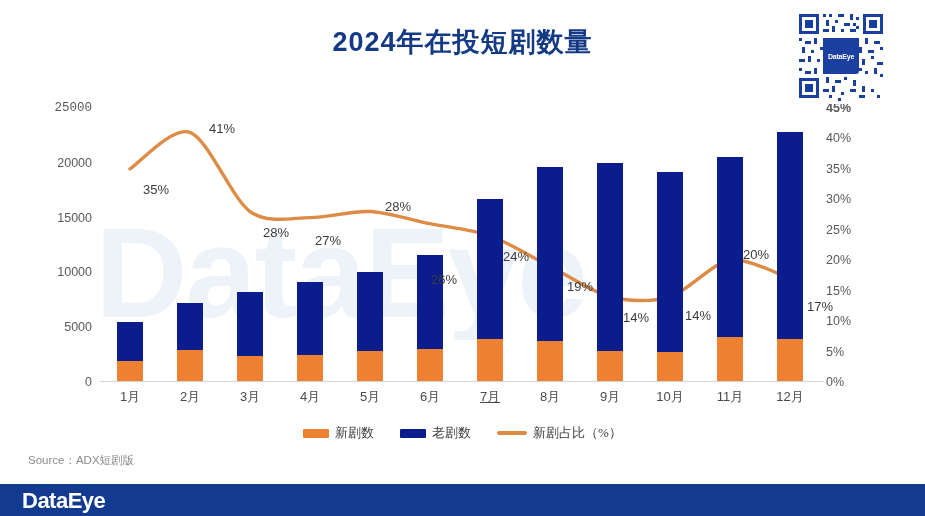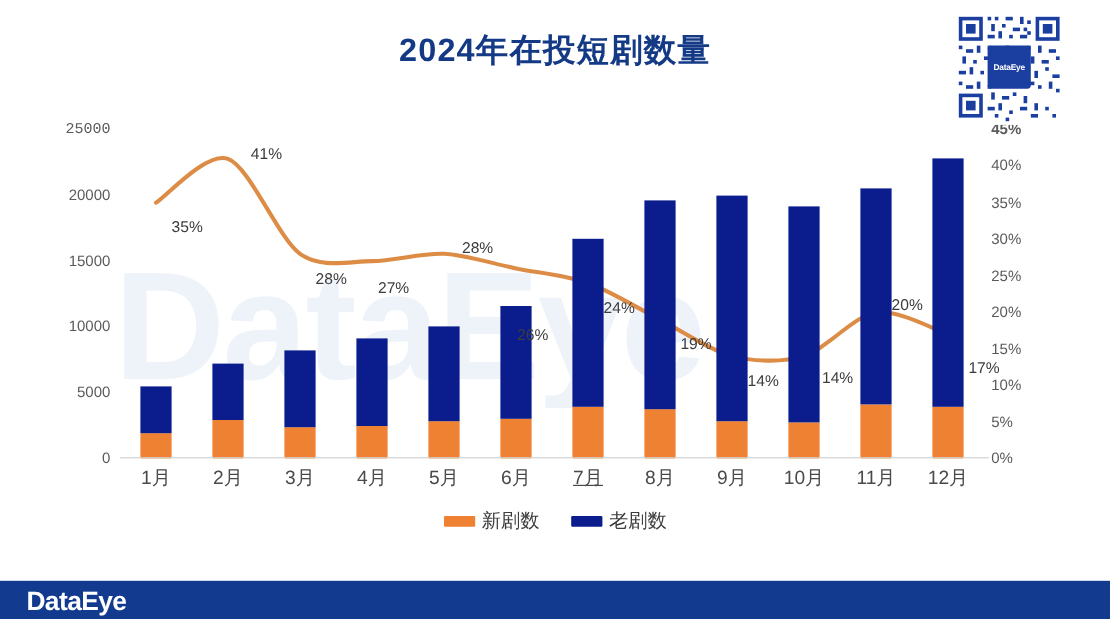--- a/index.html
+++ b/index.html
@@ -90,35 +90,35 @@
     transform:translate(-50%,-50%);
     z-index:6;
   }
 
   
   #xlabels{
     position:absolute;left:100px;top:388px;width:720px;height:22px;z-index:3;
   }
   .xlab{
     position:absolute;top:0;
-    font-size:16px;color:#4a4a4a;
+    font-size:13px;color:#4a4a4a;
     transform:translateX(-50%);
     white-space:nowrap;
   }
 
   
   #legend{
     position:absolute;left:0;top:424px;width:925px;
     display:flex;justify-content:center;align-items:center;gap:26px;
     z-index:4;
   }
   .leg-item{display:flex;align-items:center;gap:6px;}
   .leg-swatch{width:26px;height:9px;border-radius:1px;}
   .leg-line{width:30px;height:4px;border-radius:2px;}
-  .leg-text{font-size:16px;color:#3c3c3c;white-space:nowrap;font-family:Liberation Serif, serif;}
+  .leg-text{font-size:13px;color:#3c3c3c;white-space:nowrap;font-family:Liberation Serif, serif;}
 
   
   #footer{
     position:absolute;left:28px;top:452px;z-index:4;
     font-size:11.5px;color:#8c8c8c;line-height:17px;
   }
   #brandbar{
     position:absolute;left:0;bottom:0;width:925px;height:32px;
     background:#123a8f;z-index:6;
   }
@@ -321,20 +321,25 @@
 
 <div id="legend">
     <div class="leg-item">
       <div class="leg-swatch" style="background: rgb(239, 129, 51);"></div>
       <span class="leg-text">新剧数</span>
     </div>
     <div class="leg-item">
       <div class="leg-swatch" style="background: rgb(11, 28, 140);"></div>
       <span class="leg-text">老剧数</span>
     </div>
+    <div class="leg-item">
+      <div class="leg-line" style="background: rgb(221, 140, 70);"></div>
+      <span class="leg-text">新剧占比（%）</span>
+    </div>
   </div>
 
 <div id="footer">
+  <div>Source：ADX短剧版</div>
 </div>
 
 <div id="brandbar">
   <span>DataEye</span>
 </div>
 
 </body></html>

